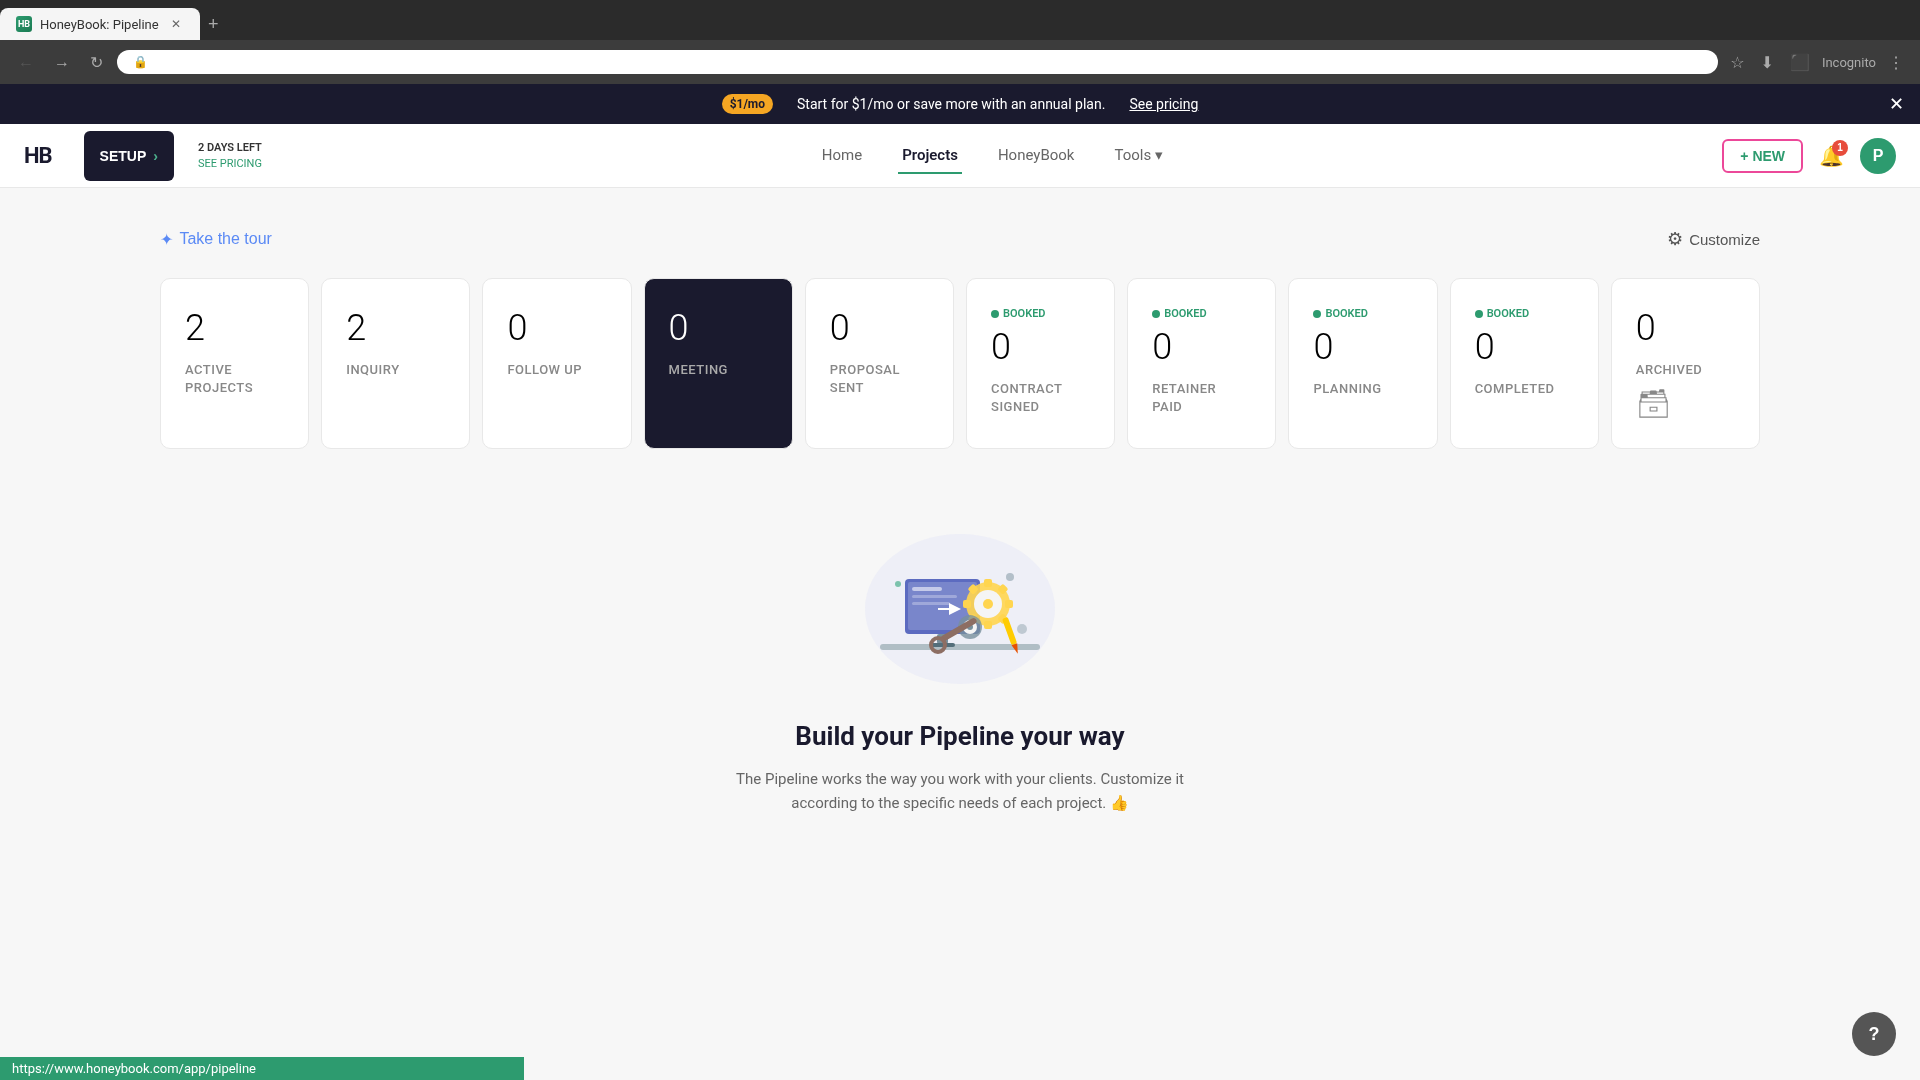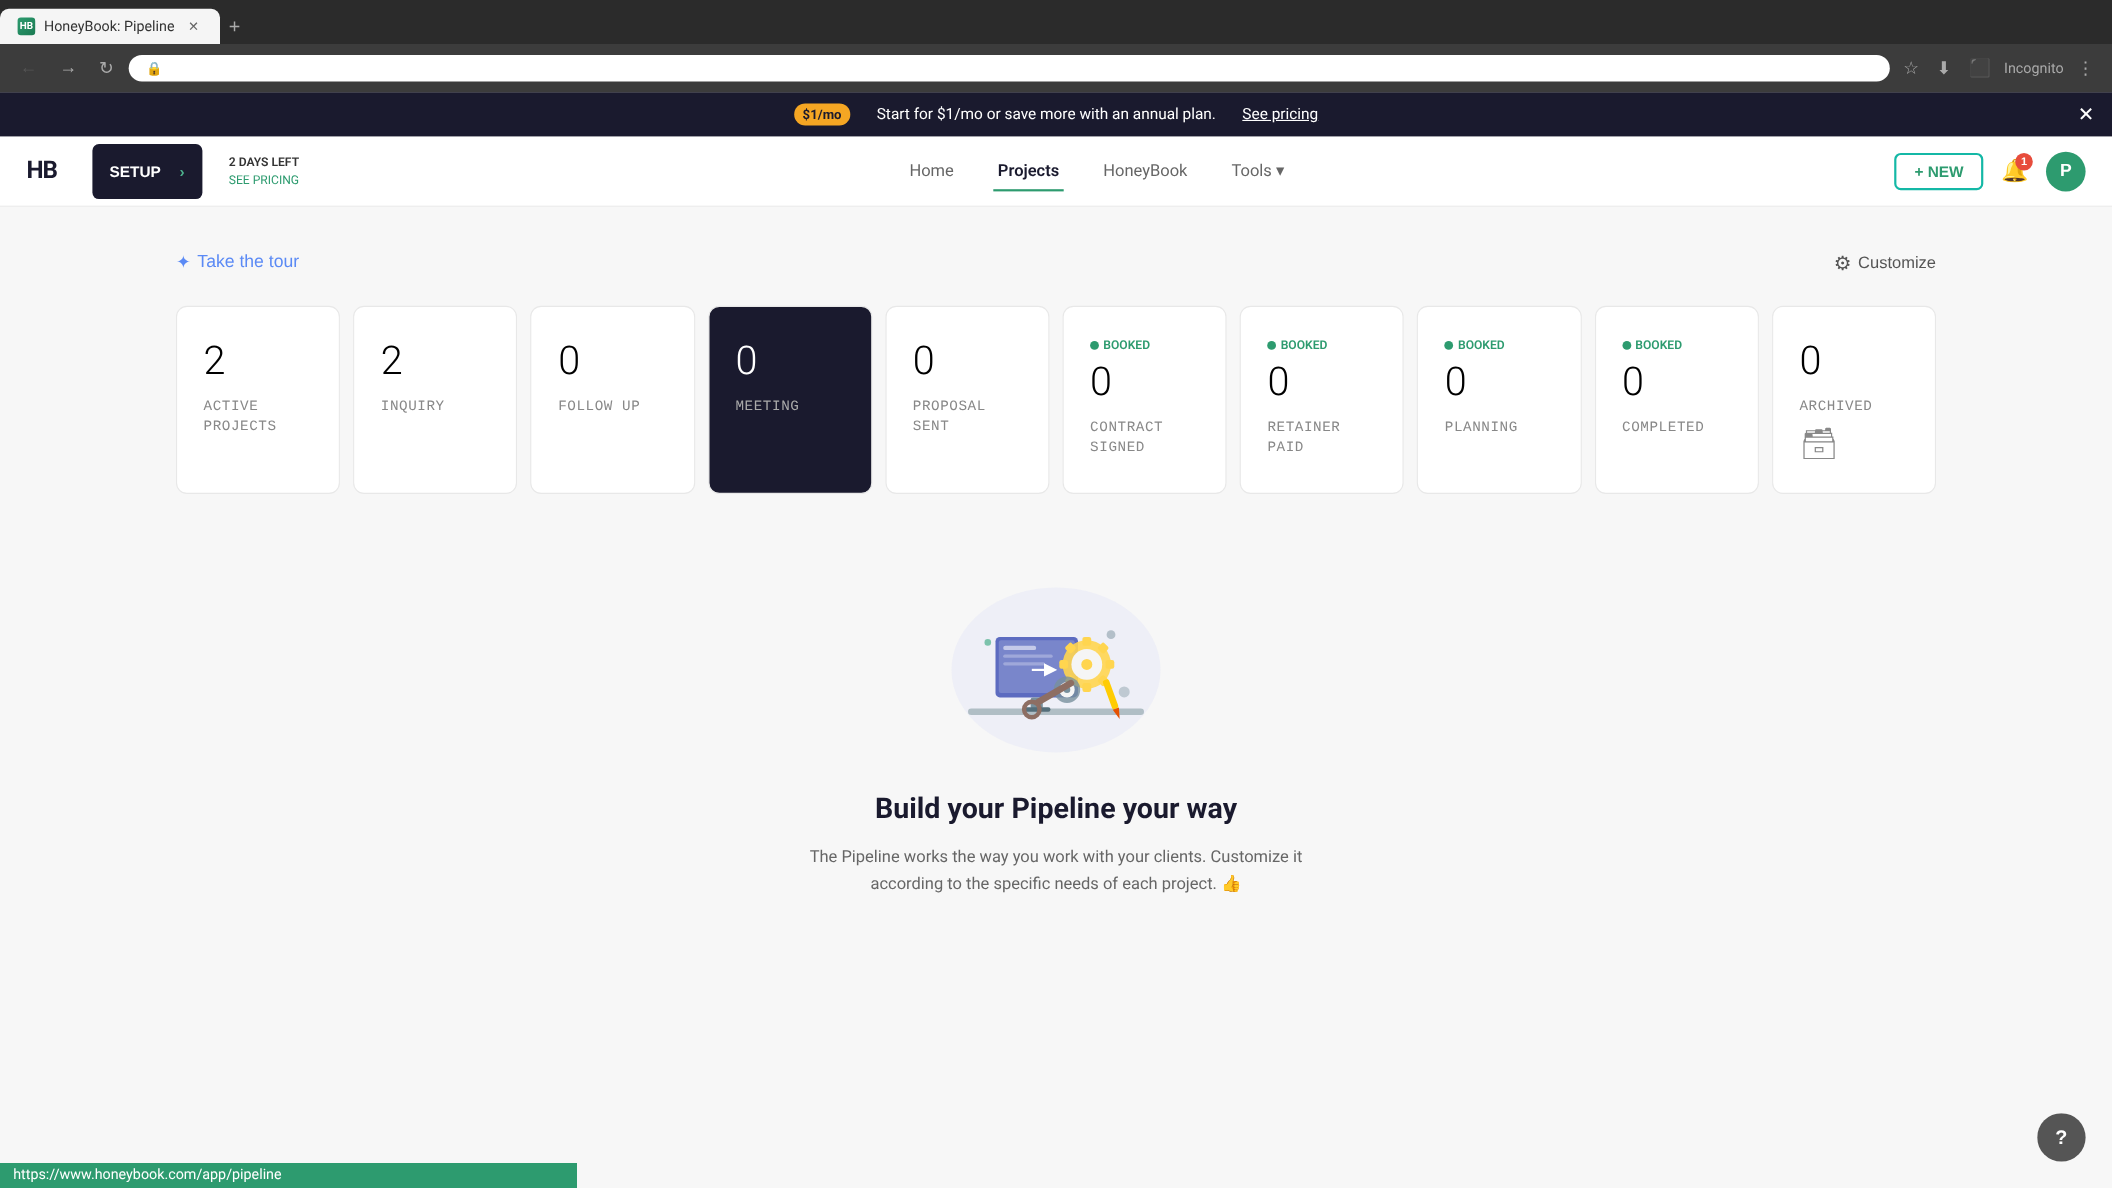--- a/index.html
+++ b/index.html
@@ -24,50 +24,50 @@
 
     
     .promo-banner { background: #1a1a2e; color: white; text-align: center; padding: 10px; font-size: 14px; display: flex; align-items: center; justify-content: center; gap: 24px; position: relative; }
     .promo-badge { background: #f5a623; color: #1a1a2e; font-weight: bold; font-size: 12px; padding: 3px 8px; border-radius: 12px; }
     .promo-link { color: white; text-decoration: underline; cursor: pointer; }
     .banner-close { position: absolute; right: 16px; top: 50%; transform: translateY(-50%); background: none; border: none; color: white; cursor: pointer; font-size: 18px; }
 
     
     .app-header { background: white; border-bottom: 1px solid #e8e8e8; display: flex; align-items: center; padding: 0 24px; height: 64px; gap: 24px; }
     .hb-logo { font-size: 22px; font-weight: bold; color: #1a1a2e; letter-spacing: -1px; margin-right: 8px; }
-    .setup-btn { background: #1a1a2e; color: white; border: none; border-radius: 6px; padding: 17px 16px; font-size: 14px; font-weight: 600; cursor: pointer; display: flex; gap: 17px; }
+    .setup-btn { background: #1a1a2e; color: white; border: none; border-radius: 6px; padding: 17px 16px; font-size: 14px; font-weight: 600; cursor: pointer; display: flex; gap: 7px; }
     .setup-btn .arrow { color: #4caf8c; }
     .trial-info { font-size: 11px; color: #666; line-height: 1.4; }
     .trial-days { font-weight: 600; color: #333; display: block; }
     .trial-link { color: #2d9b6f; text-decoration: none; font-size: 11px; }
     .main-nav { flex: 1; display: flex; justify-content: center; gap: 32px; }
     .nav-item { text-decoration: none; color: #666; font-size: 15px; padding: 8px 4px; border-bottom: 2px solid transparent; }
     .nav-item.active { color: #1a1a2e; font-weight: 600; border-bottom: 2px solid #2d9b6f; }
     .header-actions { display: flex; align-items: center; gap: 16px; margin-left: auto; }
-    .new-btn { background: white; border: 2px solid #14b8a6; color: #2d9b6f; border-radius: 6px; padding: 7px 16px; font-size: 14px; font-weight: 600; cursor: pointer; display: flex; align-items: center; gap: 4px; }
+    .new-btn { background: white; border: 2px solid #ec4899; color: #2d9b6f; border-radius: 6px; padding: 7px 16px; font-size: 14px; font-weight: 600; cursor: pointer; display: flex; align-items: center; gap: 4px; }
     .notif-btn { position: relative; background: none; border: none; cursor: pointer; font-size: 20px; color: #666; }
     .notif-badge { position: absolute; top: -4px; right: -4px; background: #e74c3c; color: white; border-radius: 50%; width: 16px; height: 16px; font-size: 10px; display: flex; align-items: center; justify-content: center; font-weight: bold; }
     .avatar-btn { width: 36px; height: 36px; border-radius: 50%; background: #2d9b6f; color: white; font-weight: bold; font-size: 16px; display: flex; align-items: center; justify-content: center; border: none; cursor: pointer; }
 
     
     .main-content { padding: 40px 160px; background: #f7f7f7; min-height: calc(1080px - 84px - 44px - 40px); }
 
     
     .top-actions-row { display: flex; justify-content: space-between; align-items: center; margin-bottom: 28px; }
     .take-tour-btn { background: none; border: none; color: #5b8af5; font-size: 16px; cursor: pointer; display: flex; align-items: center; gap: 6px; }
     .take-tour-star { color: #5b8af5; }
     .customize-btn { background: none; border: none; color: #555; font-size: 15px; cursor: pointer; display: flex; align-items: center; gap: 6px; }
     .customize-icon { font-size: 18px; }
 
     
     .pipeline-row { display: flex; gap: 12px; align-items: stretch; }
     .pipeline-card { background: white; border-radius: 10px; padding: 28px 24px; min-width: 140px; flex: 1; cursor: pointer; border: 1px solid #e8e8e8; transition: box-shadow 0.2s; }
     .pipeline-card.active { background: #1a1a2e; color: white; }
     .card-number { font-size: 36px; font-weight: 300; margin-bottom: 12px; color: inherit; }
-    .card-label { font-size: 13px; color: #888; font-weight: 500; text-transform: uppercase; letter-spacing: 0.5px; line-height: 1.4; font-family: Liberation Mono, monospace; }
+    .card-label { font-size: 13px; color: #888; font-weight: 500; text-transform: uppercase; letter-spacing: 0.5px; line-height: 1.4; }
     .pipeline-card.active .card-label { color: #aaa; }
     .card-booked-badge { font-size: 11px; color: #2d9b6f; font-weight: 600; text-transform: uppercase; margin-bottom: 6px; display: flex; align-items: center; gap: 4px; }
     .booked-dot { width: 8px; height: 8px; border-radius: 50%; background: #2d9b6f; }
 
     
     .archive-card { background: white; border-radius: 10px; padding: 28px 24px; min-width: 140px; flex: 1; cursor: pointer; border: 1px solid #e8e8e8; display: flex; flex-direction: column; align-items: flex-start; }
     .archive-icon { font-size: 28px; color: #888; margin-top: 8px; }
 
     
     .empty-state { display: flex; flex-direction: column; align-items: center; margin-top: 60px; padding-bottom: 40px; }

